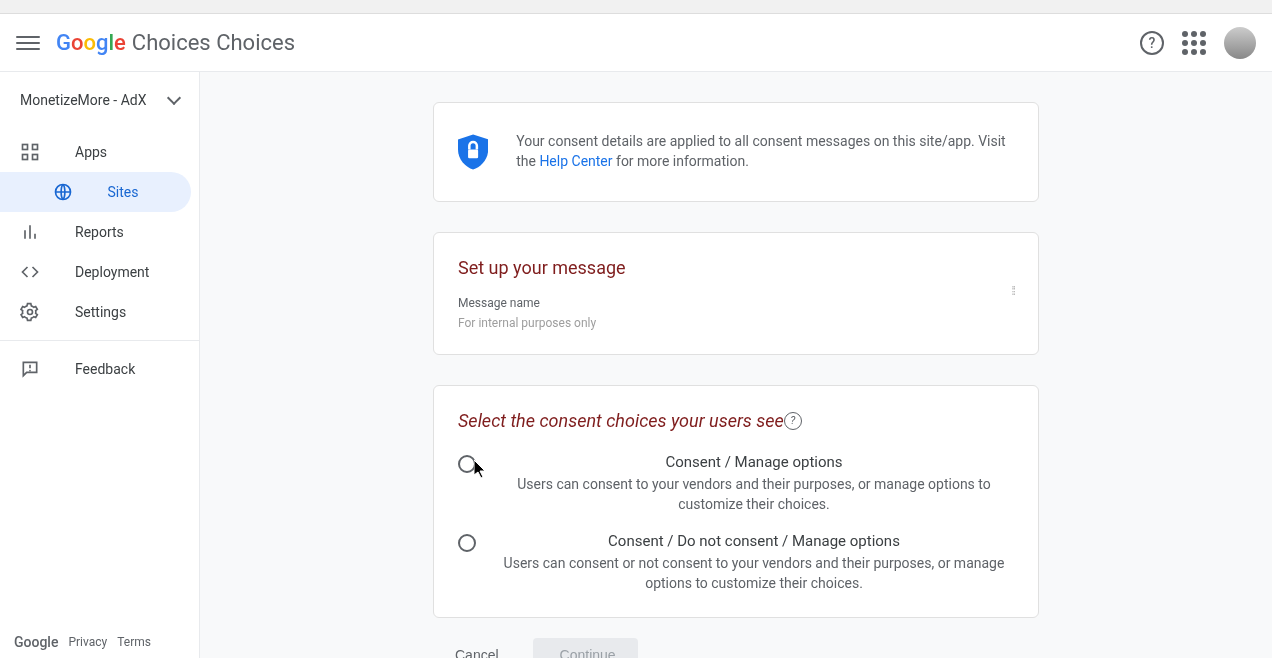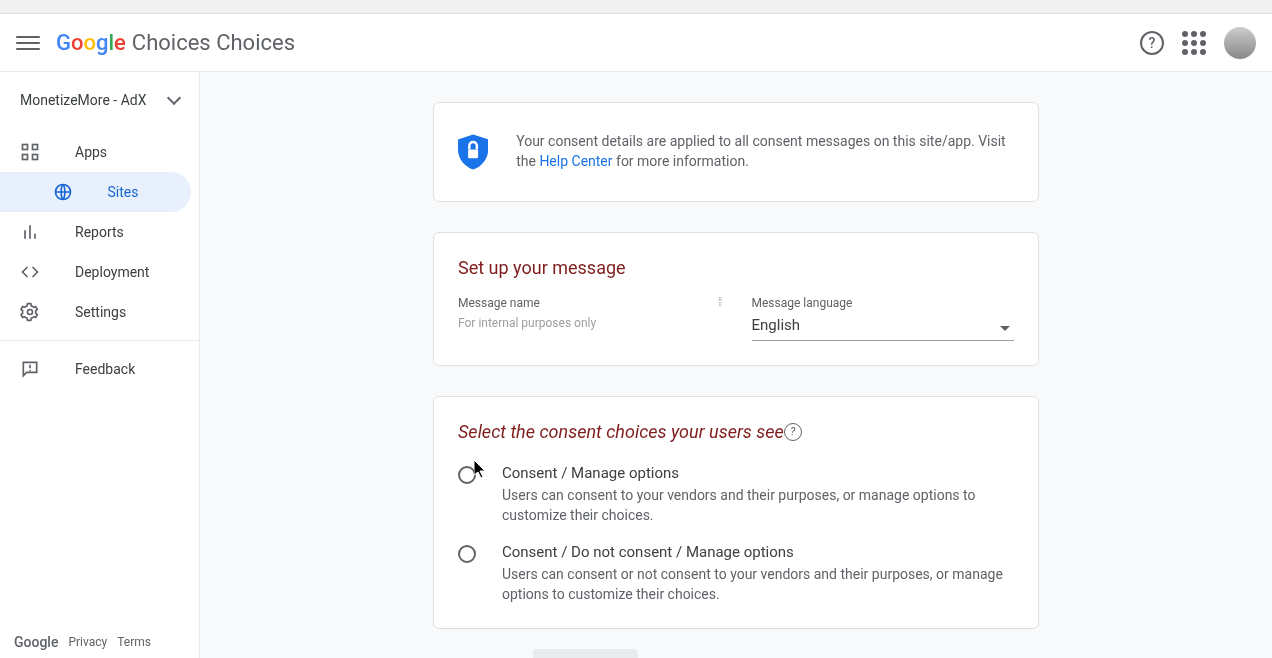--- a/index.html
+++ b/index.html
@@ -48,21 +48,21 @@
     .field { flex:1; position:relative; }
     .field-label { font-size:12px; color:#5f6368; }
     .field-input { width:100%; border:none; border-bottom:1px solid #9e9e9e; font-size:15px; padding: 6px 0; outline:none; background:transparent; }
     .field-hint { font-size:12px; color:#9e9e9e; margin-top:6px; }
     .input-grip { position:absolute; right:0; bottom:32px; font-size:12px; color:#bbb; letter-spacing:-2px; }
     .select-arrow { position:absolute; right:4px; bottom:10px; width:0; height:0; border-left:5px solid transparent; border-right:5px solid transparent; border-top:5px solid #5f6368; }
 
     .choices-header { display:flex; align-items:center; gap:0; margin-bottom:22px;font-style:italic; }
     .help-c { width:18px; height:18px; border:1.5px solid #5f6368; border-radius:50%; display:flex; align-items:center; justify-content:center; font-size:11px; color:#5f6368; cursor:pointer; }
 
-    .radio-option { display:flex; gap:26px; margin-bottom:18px; cursor:pointer; }
+    .radio-option { display:flex; gap:18px; margin-bottom:18px; cursor:pointer;text-align:center; }
     .radio-circle { width:18px; height:18px; border:2px solid #5f6368; border-radius:50%; flex-shrink:0; margin-top:2px; }
     .radio-text .radio-title { font-size:15px; color:#3c4043; margin-bottom:4px; }
     .radio-text .radio-desc { font-size:14px; color:#5f6368; line-height:1.4; }
 
     .actions { display:flex; justify-content:flex-start; gap:12px; margin-top:20px; }
     .btn { padding: 9px 22px; border-radius:4px; font-size:14px; border:none; cursor:pointer; }
     .btn-flat { background:transparent; color:#5f6368; }
     .btn-primary { background:#e8eaed; color:#9aa0a6; cursor:default;padding-left:27px; }
 
     .cursor-arrow { position:absolute; left:474px; top:460px; pointer-events:none; }
@@ -199,25 +199,20 @@
         </div>
 
         <div class="card">
           <div class="section-title">Set up your message</div>
           <div class="fields-row">
             <div class="field">
               <div class="field-label">Message name</div>
               <span class="input-grip">⁞⁞</span>
               <div class="field-hint">For internal purposes only</div>
             </div>
-            <div class="field">
-              <div class="field-label">Message language</div>
-              <div class="field-input">English</div>
-              <div class="select-arrow"></div>
-            </div>
           </div>
         </div>
 
         <div class="card">
           <div class="choices-header">
             <div class="section-title" style="margin-bottom:0">Select the consent choices your users see</div>
             <div class="help-c">?</div>
           </div>
 
           <div class="radio-option">

